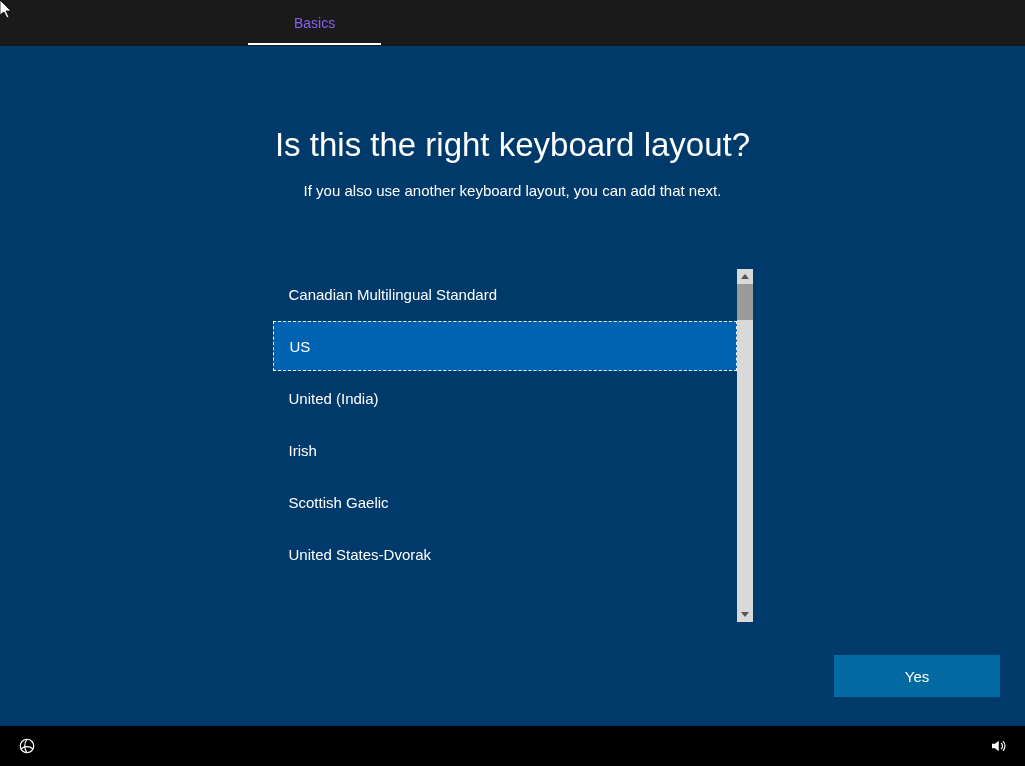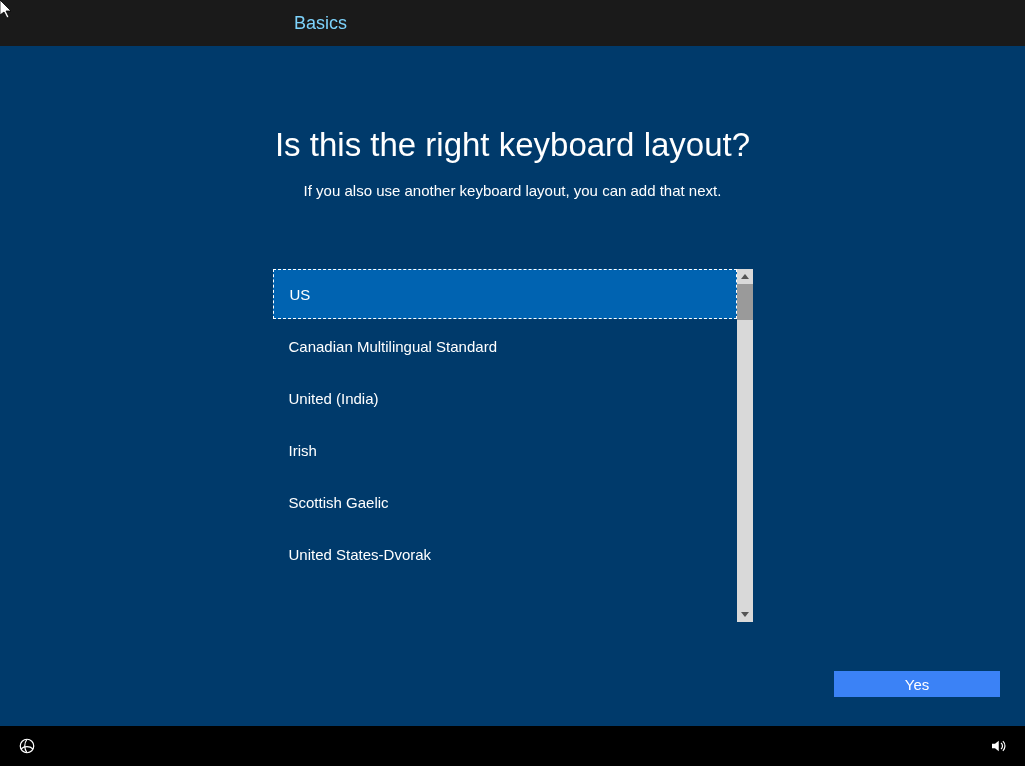--- a/index.html
+++ b/index.html
@@ -17,22 +17,22 @@
     }
     .top-bar {
       height: 46px;
       background: #1a1a1a;
       display: flex;
       align-items: center;
       padding-left: 248px;
       position: relative;
     }
     .tab {
-      color: #7dd3fc;
-      font-size: 18px;
+      color: #8b5cf6;
+      font-size: 14px;
       padding: 14px 46px;
       position: relative;
     }
     .tab.active::after {
       content: '';
       position: absolute;
       bottom: 0;
       left: 0;
       right: 0;
       height: 2px;
@@ -112,22 +112,22 @@
       width: 16px;
       height: 36px;
       background: #9a9a9a;
       cursor: pointer;
     }
     .yes-button {
       position: absolute;
       right: 25px;
       bottom: 29px;
       width: 166px;
-      height: 26px;
-      background: #3b82f6;
+      height: 42px;
+      background: #0369a1;
       color: #ffffff;
       border: none;
       font-size: 15px;
       font-family: inherit;
       cursor: pointer;
     }
     .bottom-bar {
       height: 40px;
       background: #000000;
       display: flex;
@@ -157,22 +157,22 @@
 <div class="top-bar">
   <div class="tab active">Basics</div>
 </div>
 
 <div class="main-area">
   <div class="title">Is this the right keyboard layout?</div>
   <div class="subtitle">If you also use another keyboard layout, you can add that next.</div>
 
   <div class="listbox-wrapper">
     <div class="listbox">
+      <div class="list-item">Canadian Multilingual Standard</div>
       <div class="list-item selected">US</div>
-      <div class="list-item">Canadian Multilingual Standard</div>
       <div class="list-item">United (India)</div>
       <div class="list-item">Irish</div>
       <div class="list-item">Scottish Gaelic</div>
       <div class="list-item">United States-Dvorak</div>
     </div>
     <div class="scrollbar">
       <div class="scroll-btn">
         <svg width="8" height="5" viewBox="0 0 8 5">
             <path d="M0 5 L4 0 L8 5 Z" fill="#555"></path>
           </svg>

